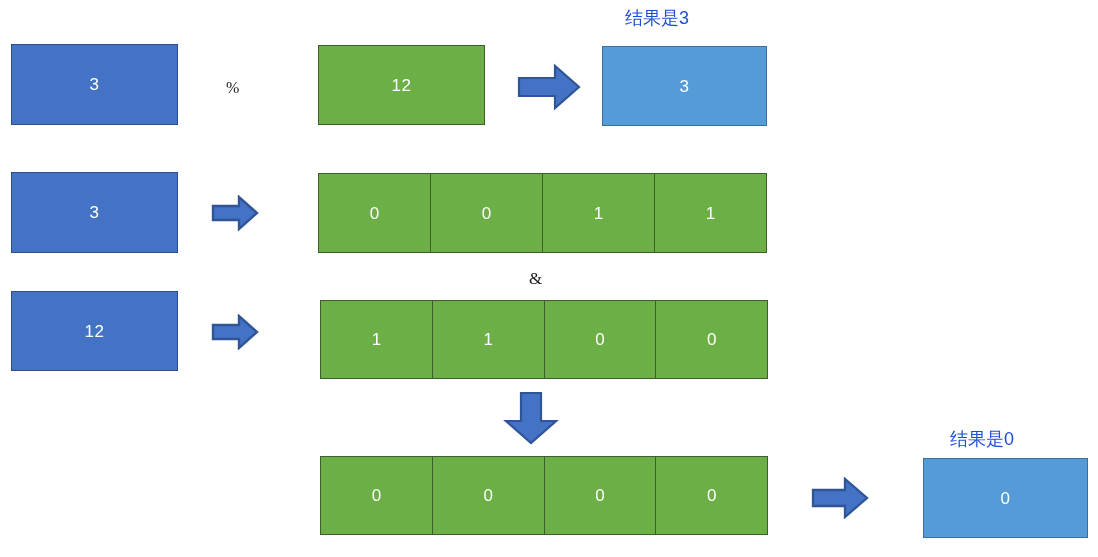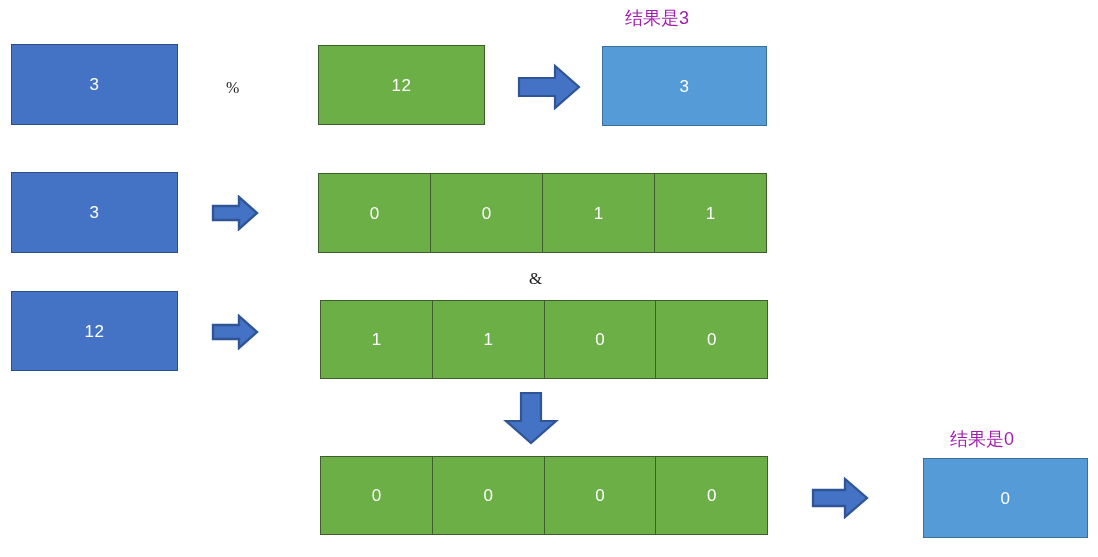--- a/index.html
+++ b/index.html
@@ -75,21 +75,21 @@
     color: #1a1a1a;
     font-size: 16px;
     font-family: "Liberation Serif", "DejaVu Serif", serif;
     line-height: 1;
     white-space: nowrap;
   }
 
   
   .caption {
     position: absolute;
-    color: #a21caf;
+    color: #1d4ed8;
     font-size: 18px;
     line-height: 1;
     white-space: nowrap;
   }
 
   
   .arrow {
     position: absolute;
   }
   .arrow svg {

